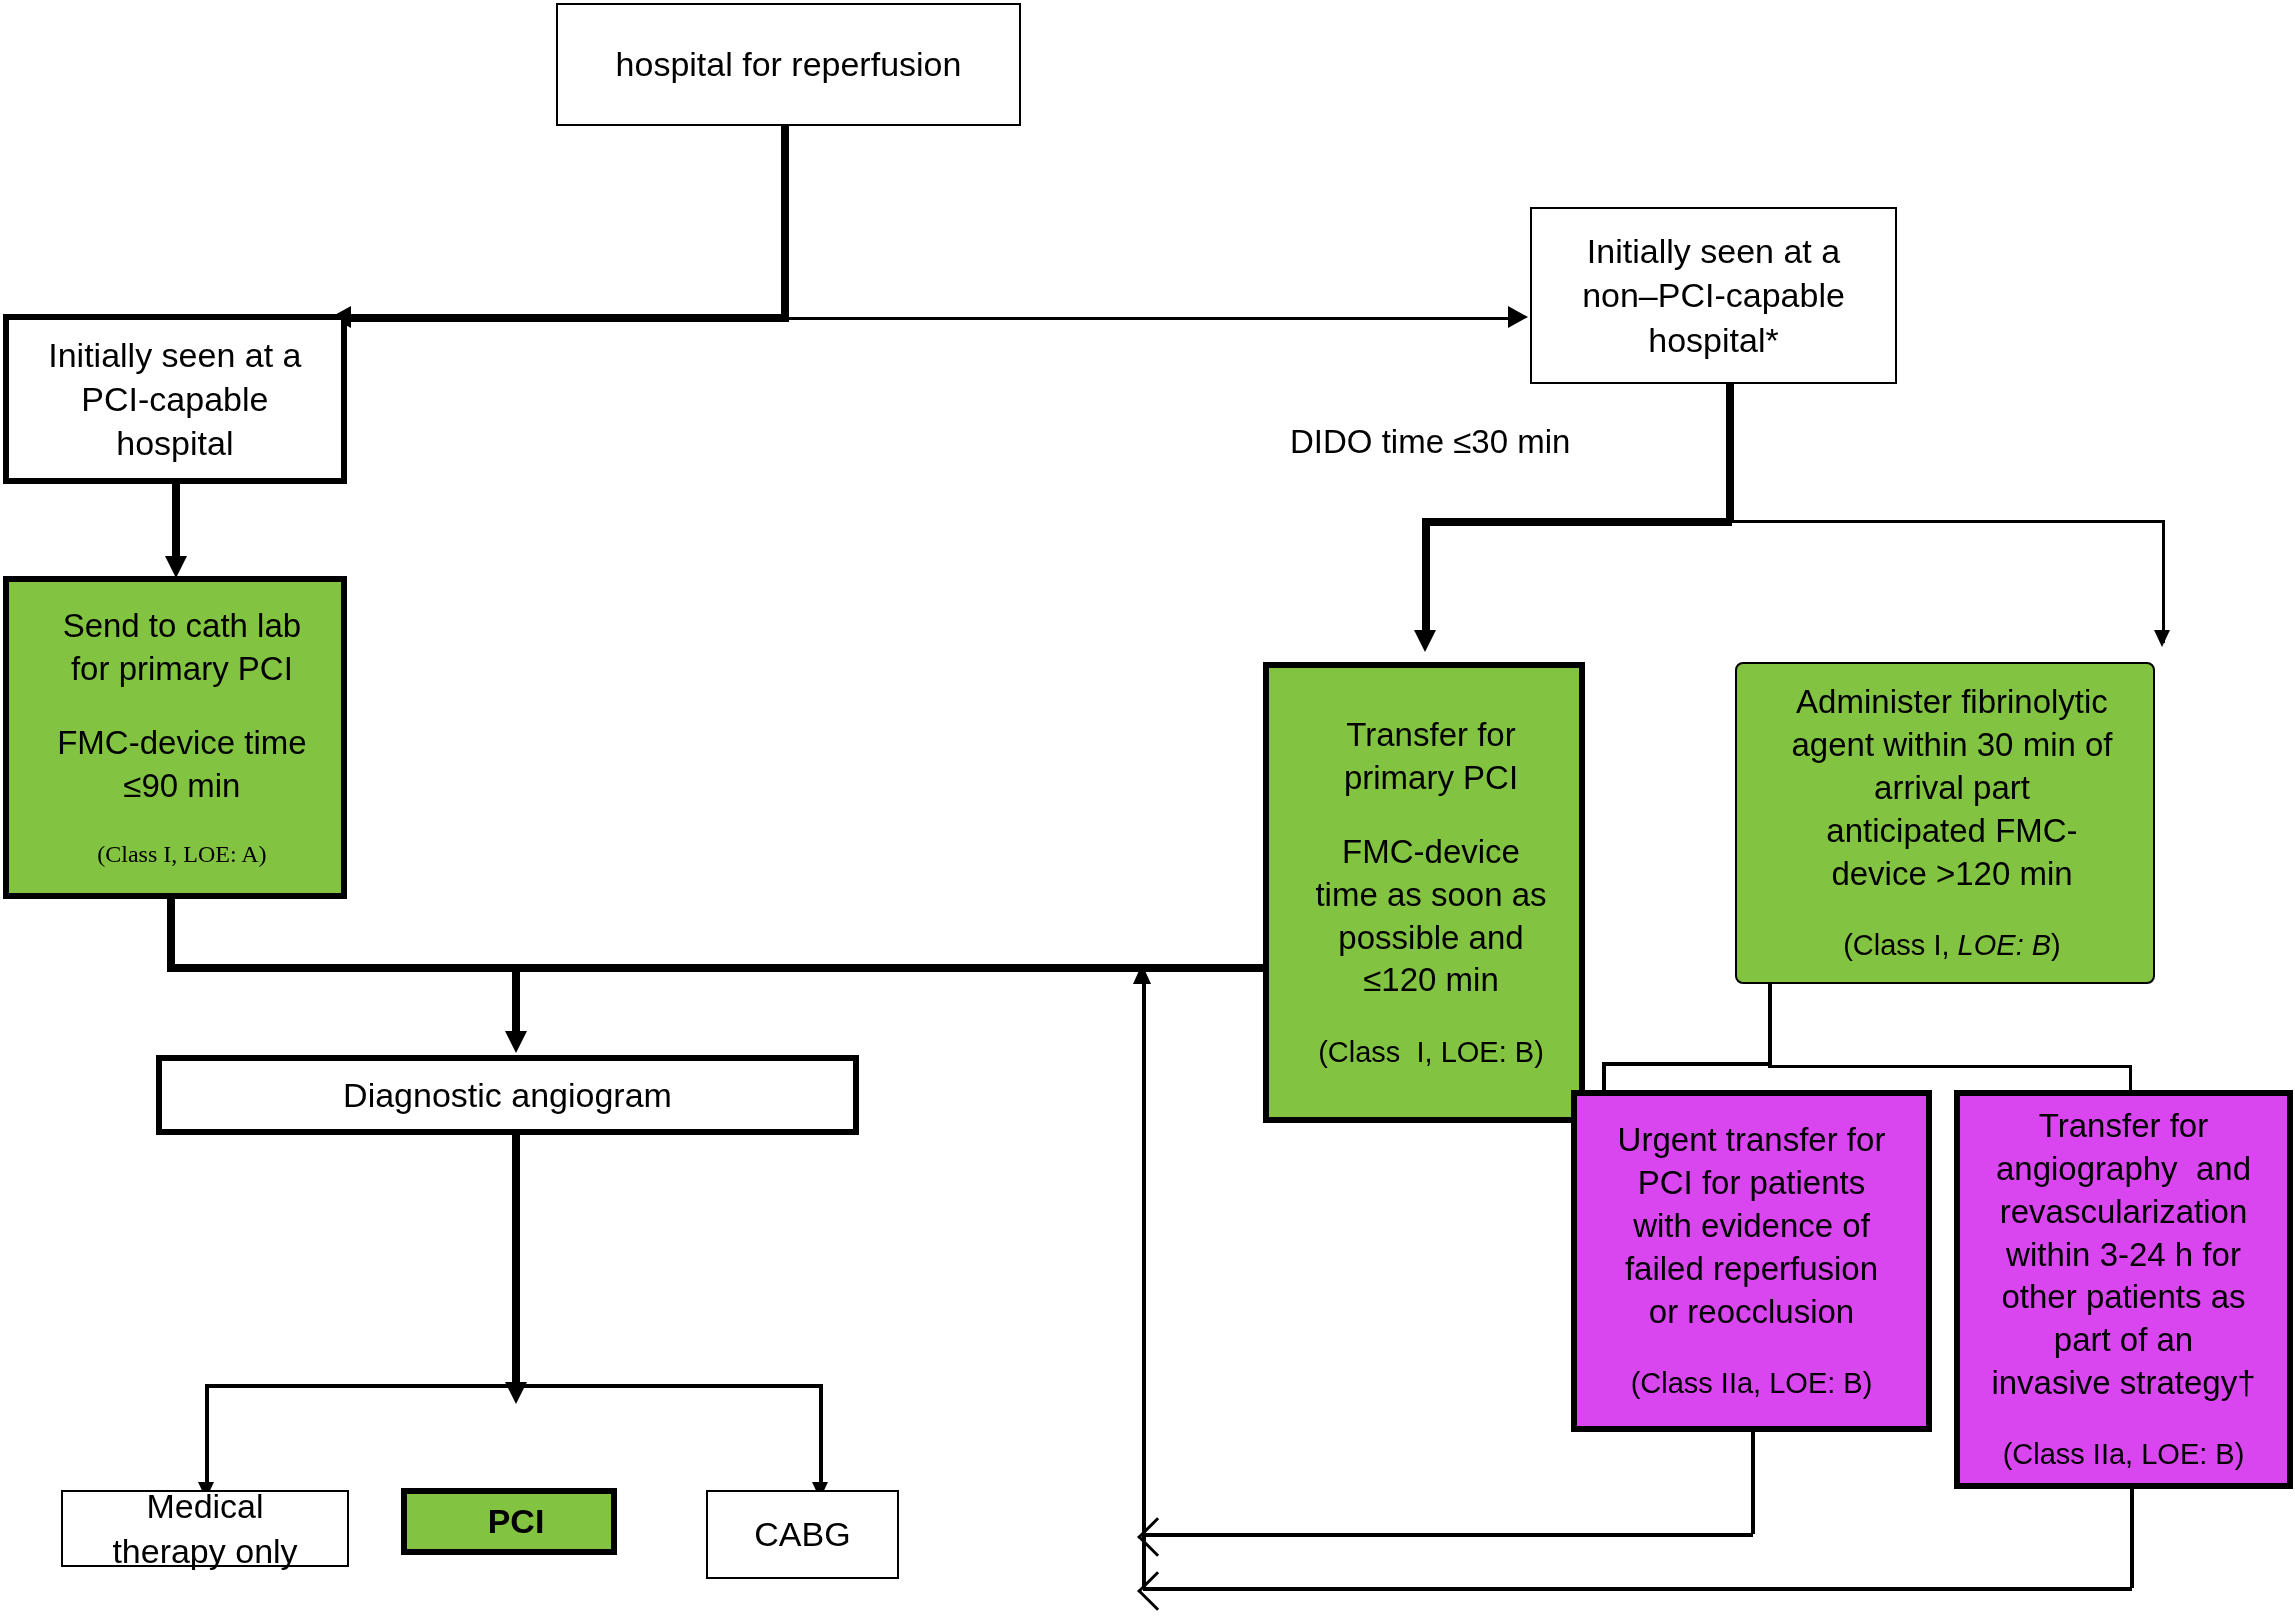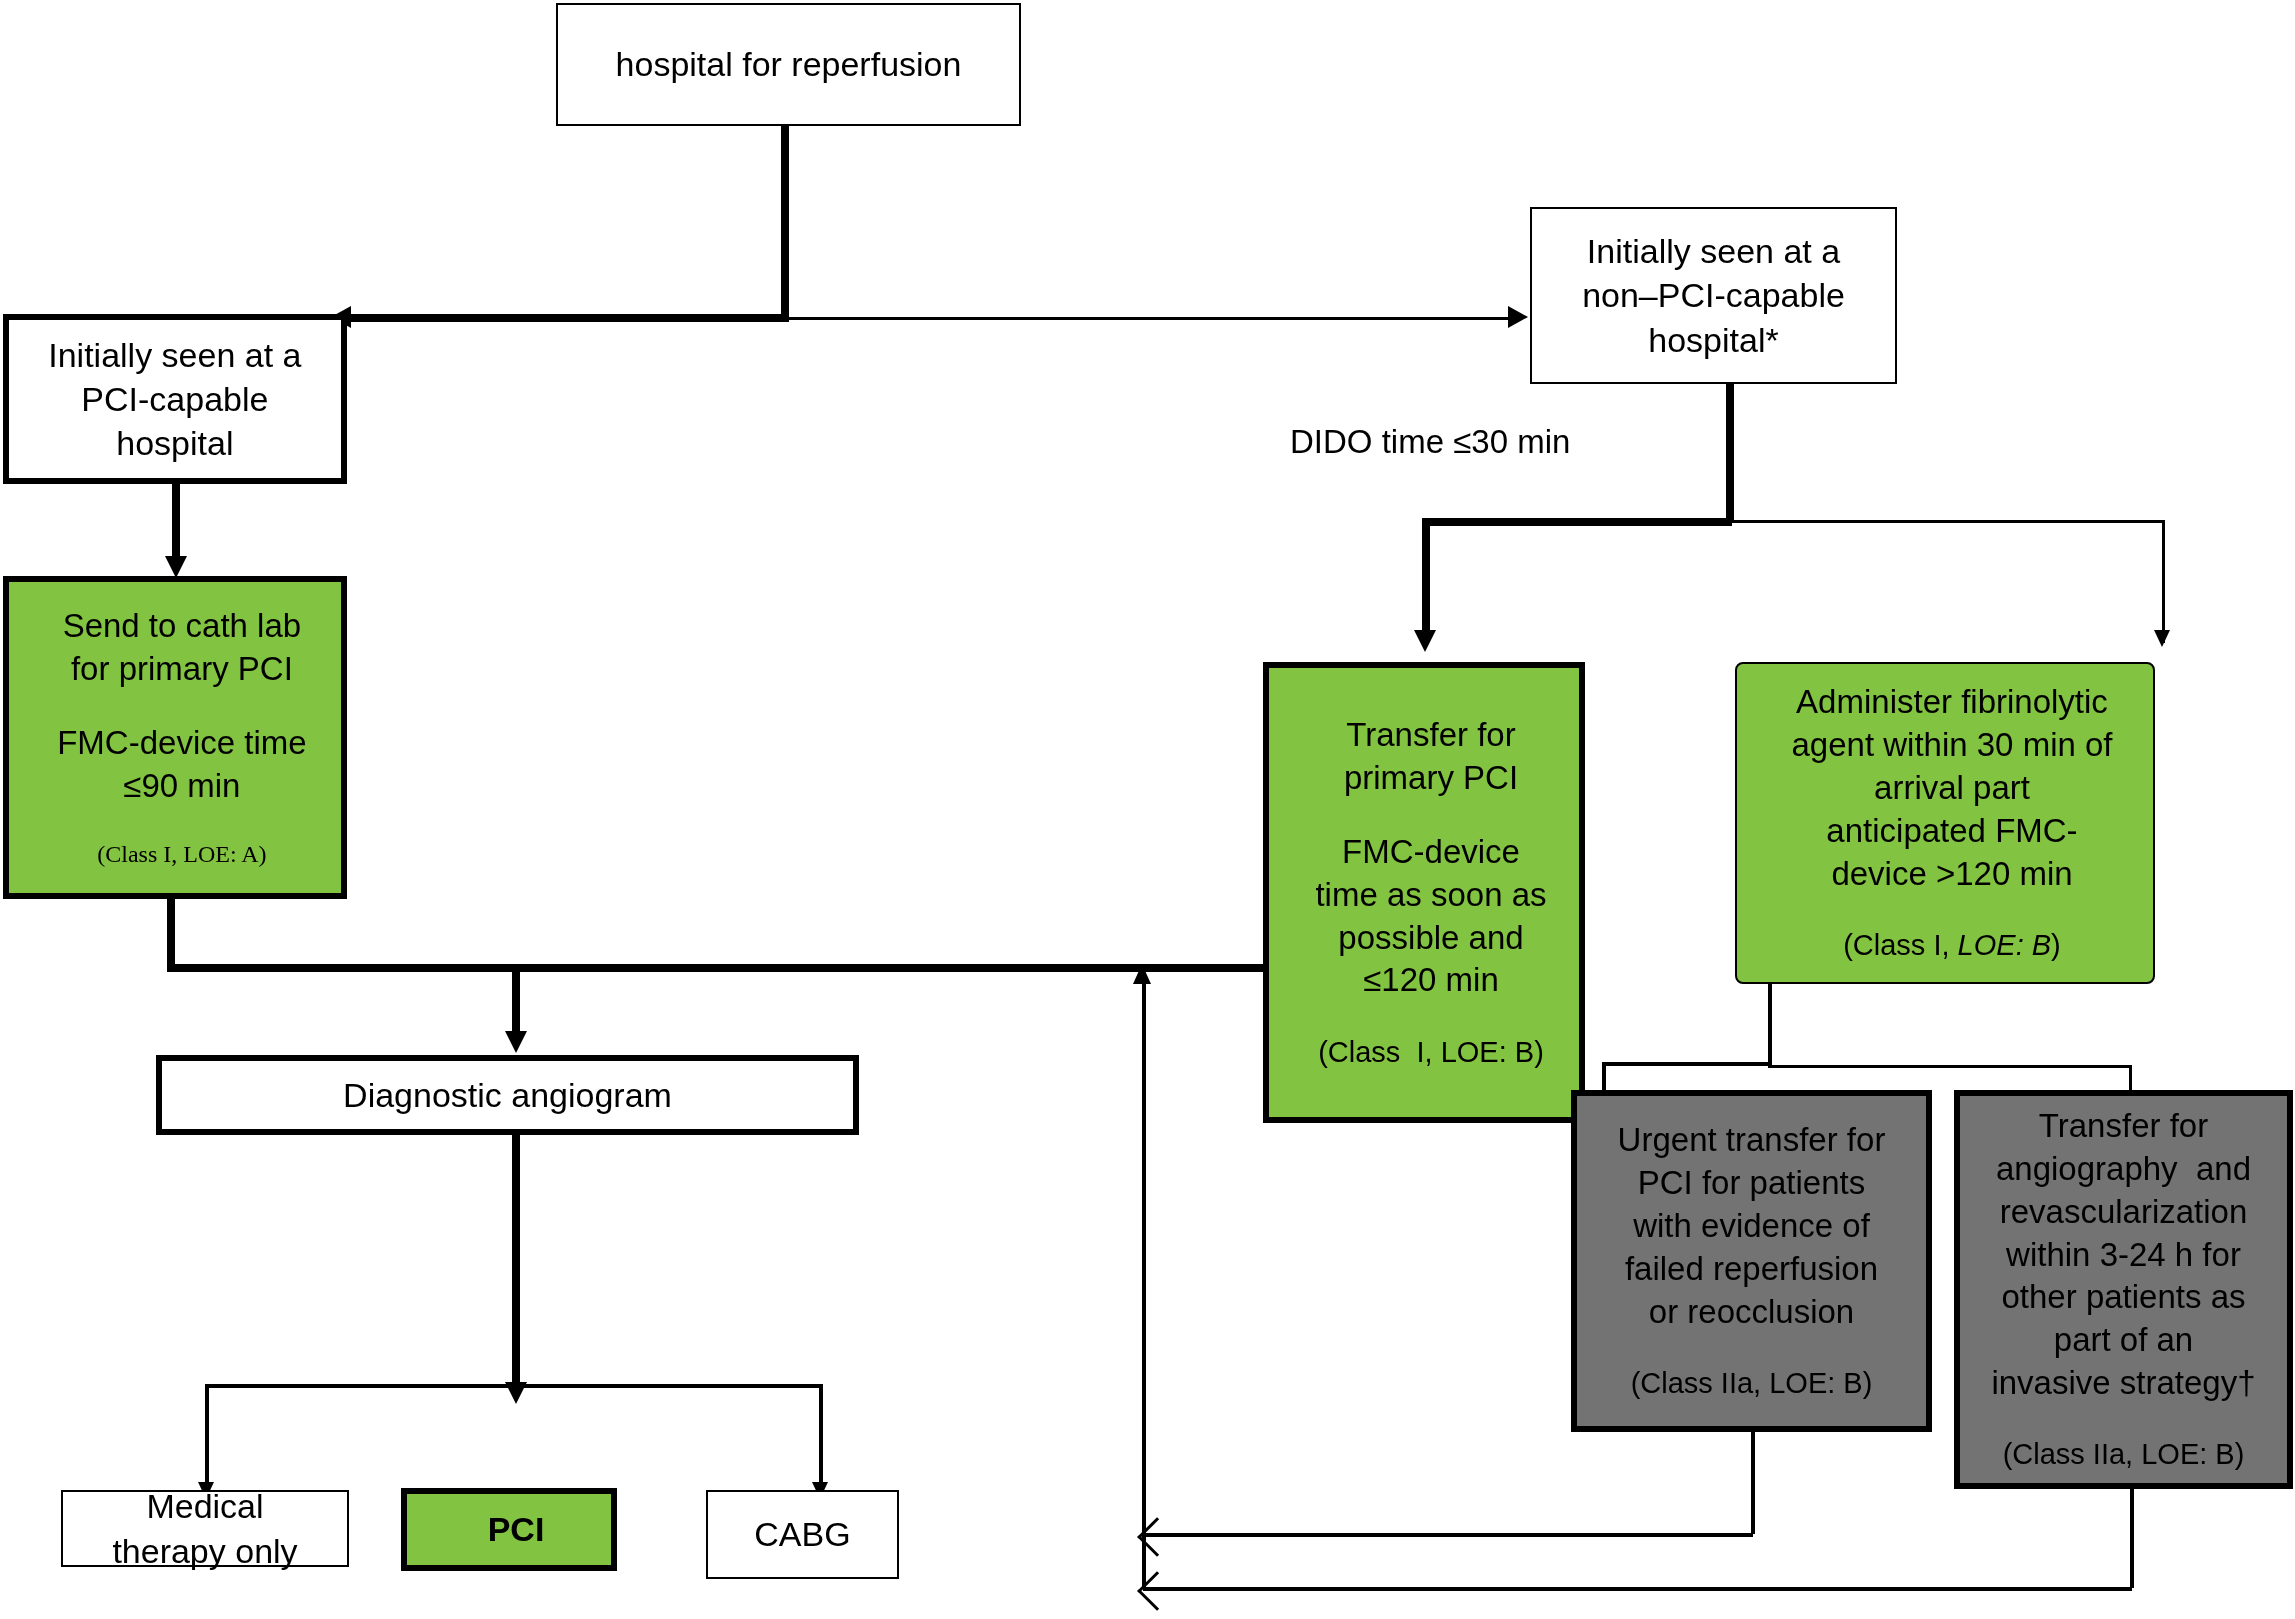--- a/index.html
+++ b/index.html
@@ -29,21 +29,21 @@
     text-align: center;
     color: #000000;
     background: #ffffff;
     border: 2.9px solid #000000;
     line-height: 1.30;
     z-index: 5;
   }
   .node.thick  { border-width: 6.6px; }
   .node.thin   { border-width: 2.9px; }
   .node.green  { background: #82c341; padding-left: 14px; }
-  .node.orange { background: #737373; }
+  .node.orange { background: #d946ef; }
 
   .node .ln { display: block; white-space: pre; }
   .node .gap { display: block; height: 0.95em; }
   .ital { font-style: italic; }
 
   
   .edge {
     position: absolute;
     background: #000000;
     z-index: 2;
@@ -232,21 +232,21 @@
 
   <div class="node thick" style="left:156px; top:1055px; width:703px; height:80px; font-size:34px;">
     <span class="ln">Diagnostic angiogram</span>
   </div>
 
   <div class="node thin" style="left:61px; top:1490px; width:288px; height:77px; font-size:34px;">
     <span class="ln">Medical</span>
     <span class="ln">therapy only</span>
   </div>
 
-  <div class="node thick green" style="left:401px; top:1488px; width:216px; height:83px; font-size:34px; font-weight:bold;">
+  <div class="node thick green" style="left:401px; top:1488px; width:216px; height:67px; font-size:34px; font-weight:bold;">
     <span class="ln">PCI</span>
   </div>
 
   <div class="node thin" style="left:706px; top:1490px; width:193px; height:89px; font-size:34px;">
     <span class="ln">CABG</span>
   </div>
 
 </div>
 
 

